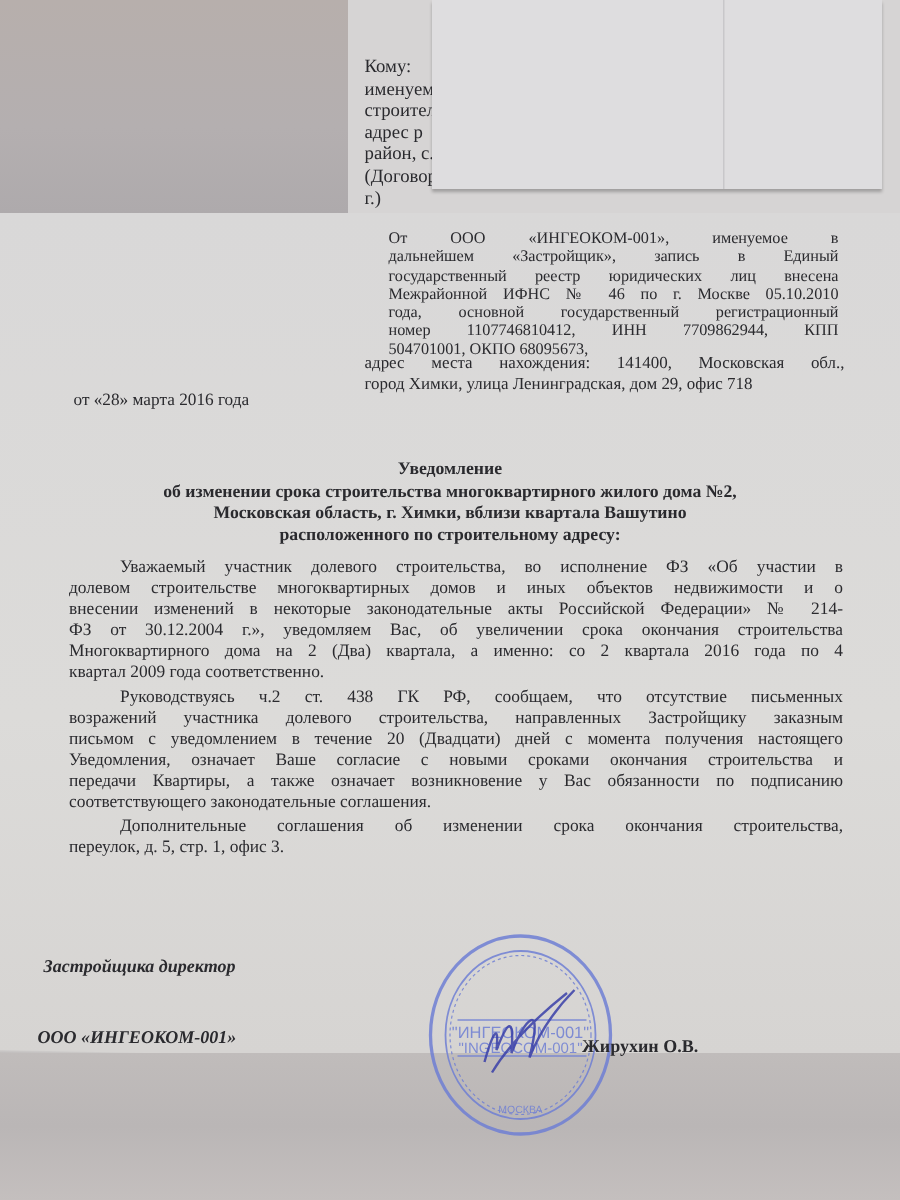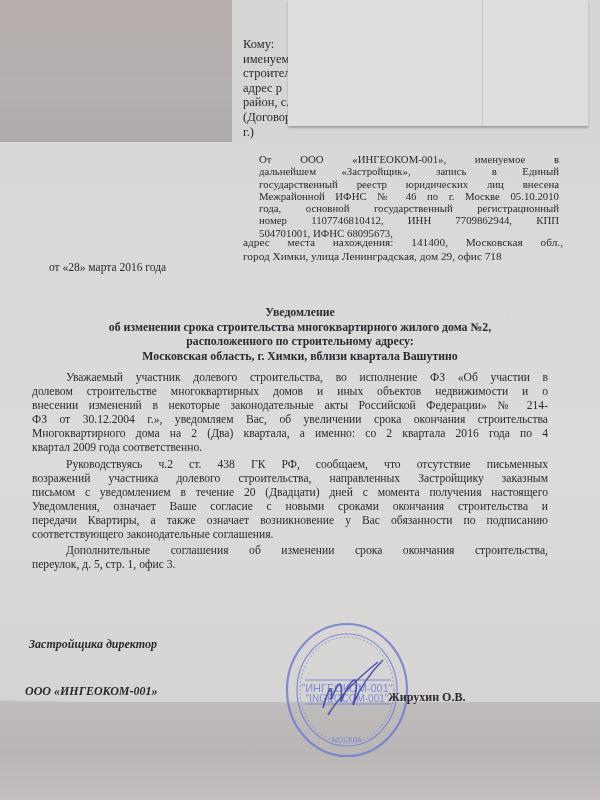--- a/index.html
+++ b/index.html
@@ -60,21 +60,21 @@
     }
     .addr-block .ln { display: block; text-align: justify; text-align-last: justify; white-space: nowrap; }
     .addr-block .ln.last { text-align-last: left; }
     .date-line { left: 49px; top: 261px; font-size: 11.5px; }
 
     .title-block {
       left: 40px; top: 305px; width: 520px; text-align: center;
       font-weight: bold; font-size: 11.8px; line-height: 14.5px;
     }
     .body-text {
-      left: 32px; top: 371px; width: 516px; font-size: 11.6px; line-height: 14.1px;
+      left: 46px; top: 371px; width: 516px; font-size: 11.6px; line-height: 14.1px;
     }
     .body-text p { margin: 0; }
     .body-text .ln {
       display: block; text-align: justify; text-align-last: justify; white-space: nowrap; height: 14.1px;
     }
     .body-text .ln.last { text-align-last: left; }
     .body-text .ln.indent { padding-left: 34px; }
     .body-text .gap { height: 2px; }
 
     .sign-title { left: 29px; top: 637px; font-size: 12px; font-weight: bold; font-style: italic; }
@@ -105,35 +105,35 @@
   <div class="crease"></div>
 </div>
 
 <div class="abs from-block">
   <span class="ln" style="font-weight:normal">От  ООО  «ИНГЕОКОМ-001»,  именуемое  в</span>
   <span class="ln">дальнейшем «Застройщик», запись в Единый</span>
   <span class="ln">государственный реестр юридических лиц внесена</span>
   <span class="ln">Межрайонной ИФНС № 46 по г. Москве 05.10.2010</span>
   <span class="ln">года, основной государственный регистрационный</span>
   <span class="ln">номер 1107746810412, ИНН 7709862944, КПП</span>
-  <span class="ln last">504701001, ИФНС 68095673,</span>
+  <span class="ln last">504701001, ОКПО 68095673,</span>
 </div>
 
 <div class="abs addr-block">
   <span class="ln">адрес места нахождения: 141400, Московская обл.,</span>
   <span class="ln last">город Химки, улица Ленинградская, дом 29, офис 718</span>
 </div>
 
 <div class="abs date-line">от «28» марта  2016 года</div>
 
 <div class="abs title-block">
   <div>Уведомление</div>
   <div>об изменении срока строительства многоквартирного жилого дома №2,</div>
+  <div>Московская область, г. Химки, вблизи квартала Вашутино</div>
   <div>расположенного по строительному адресу:</div>
-  <div>Московская область, г. Химки, вблизи квартала Вашутино</div>
 </div>
 
 <div class="abs body-text">
   <p>
     <span class="ln indent">Уважаемый участник долевого строительства, во исполнение ФЗ «Об участии в</span>
     <span class="ln">долевом строительстве многоквартирных домов и иных объектов недвижимости и о</span>
     <span class="ln">внесении изменений в некоторые законодательные акты Российской Федерации» № 214-</span>
     <span class="ln">ФЗ от 30.12.2004 г.», уведомляем Вас, об увеличении срока окончания строительства</span>
     <span class="ln">Многоквартирного дома на 2 (Два) квартала, а именно: со 2 квартала 2016 года по 4</span>
     <span class="ln last">квартал 2009 года соответственно.</span>

